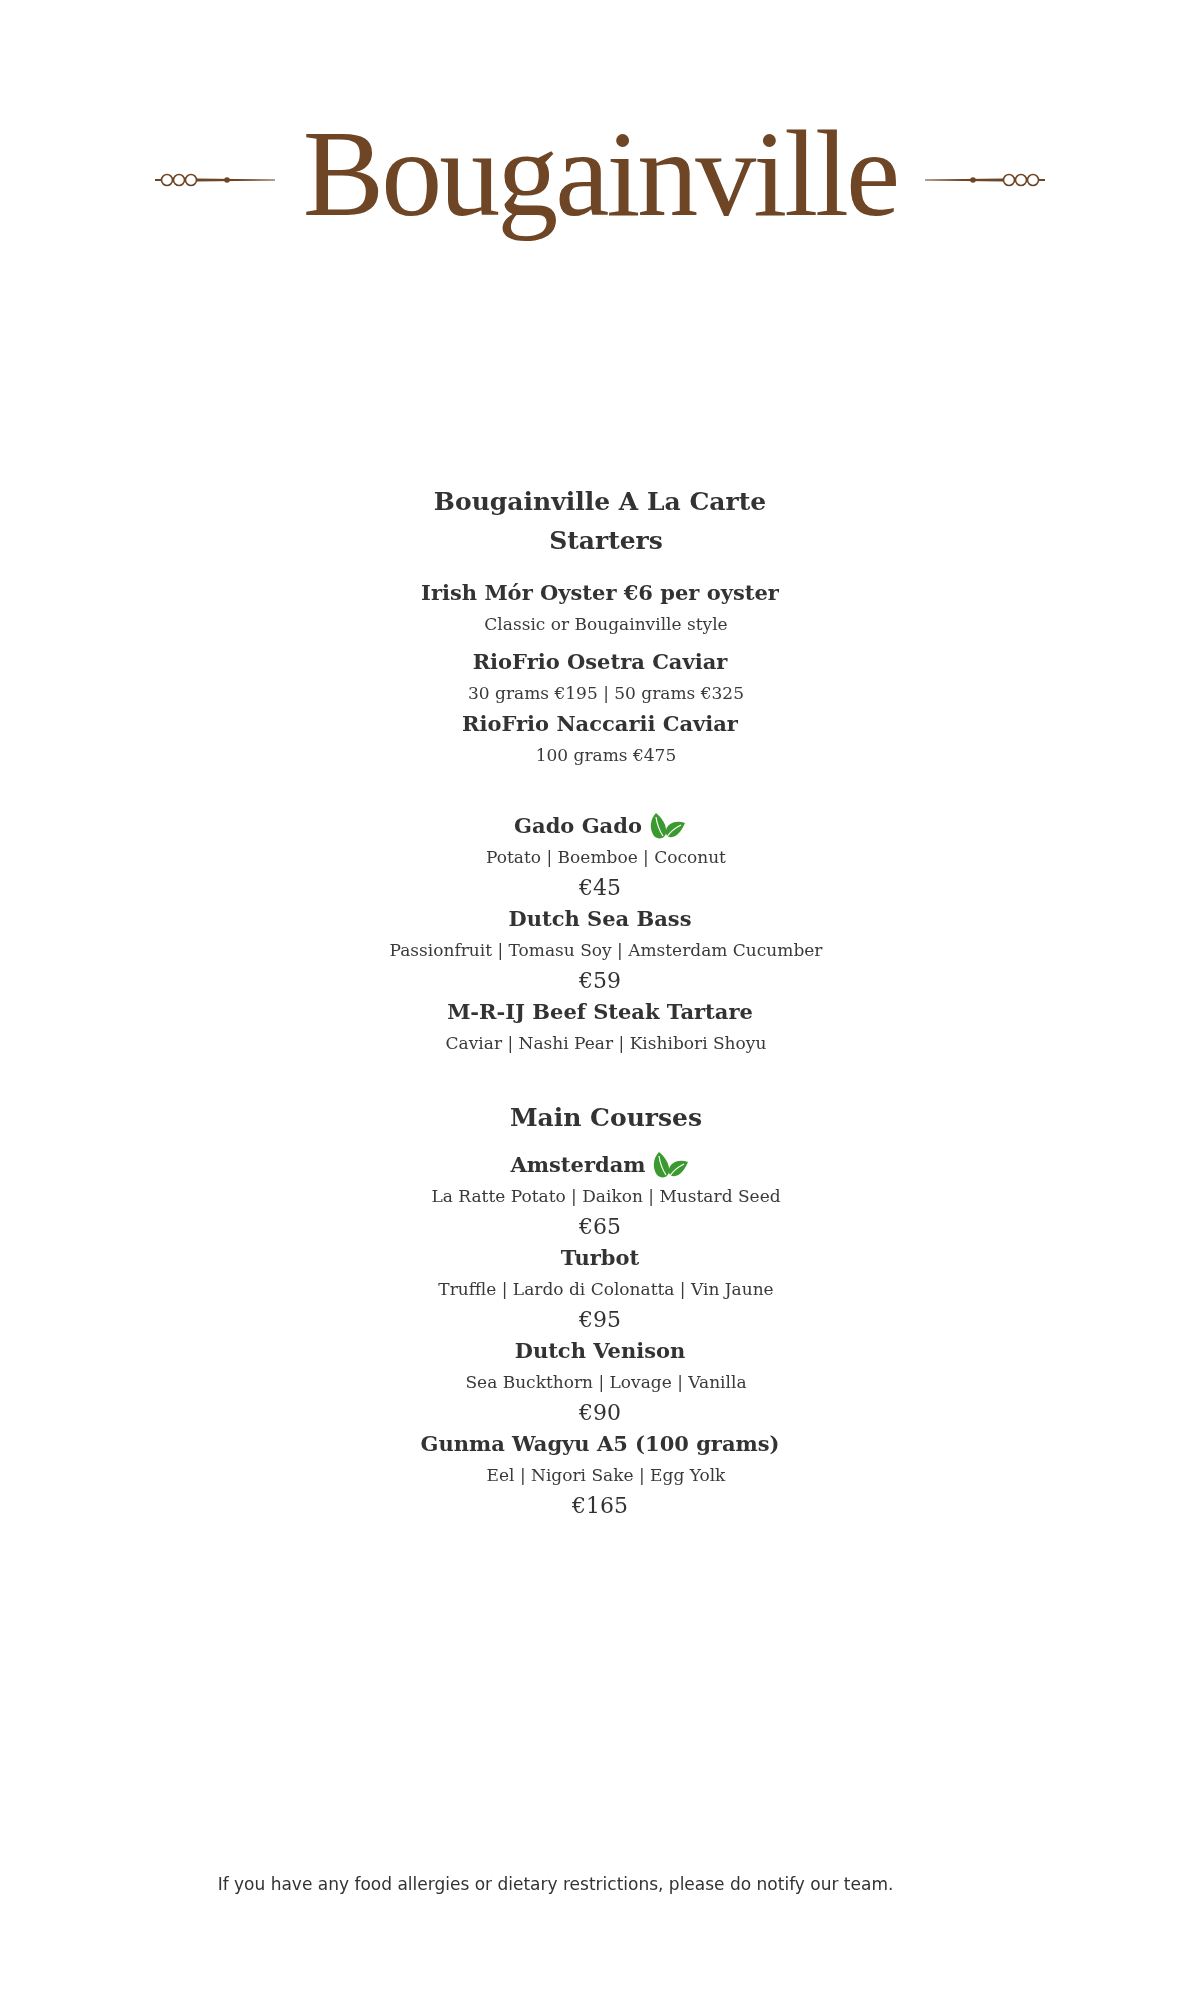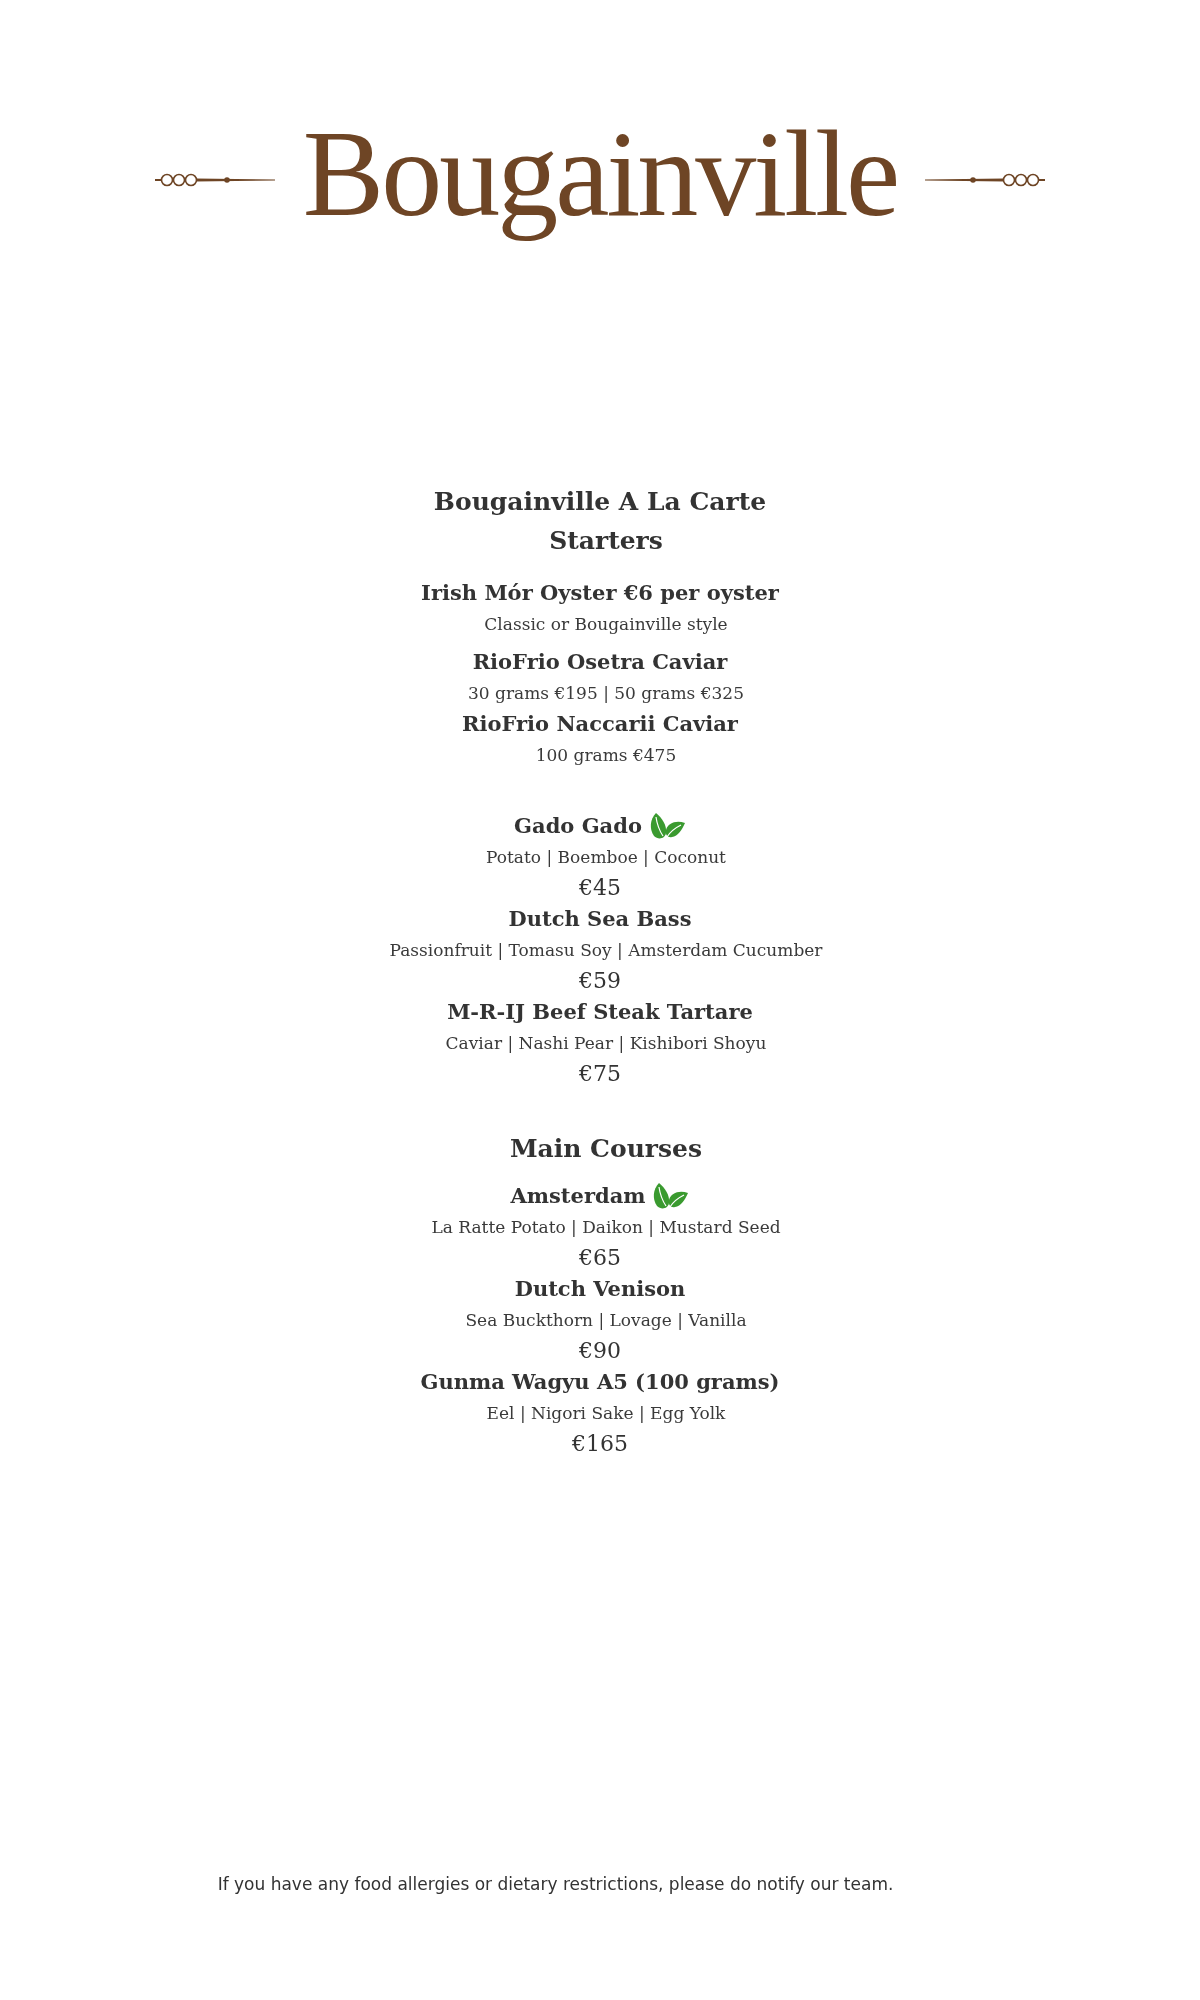--- a/index.html
+++ b/index.html
@@ -168,21 +168,20 @@
     <p class="item-price">€45</p>
   </div>
   <div>
     <p class="item-name">Dutch Sea Bass</p>
     <p class="item-desc">Passionfruit | Tomasu Soy | Amsterdam Cucumber</p>
     <p class="item-price">€59</p>
   </div>
   <div>
     <p class="item-name">M-R-IJ Beef Steak Tartare</p>
     <p class="item-desc">Caviar | Nashi Pear | Kishibori Shoyu</p>
-    <p class="item-price">€75</p>
   </div>
 
   <div style="height:40px"></div>
 
   <h2 class="section-title">Main Courses</h2>
 
   <div style="height:12px"></div>
 
   <div>
     <p class="item-name">
@@ -191,20 +190,25 @@
         <path d="M8 2 C2 8 1 18 6 25 C10 29 17 28 18 22 C19 14 14 7 8 2 Z" fill="#3a9a2f"></path>
         <path d="M8 6 C9 13 11 19 15 25" stroke="#ffffff" stroke-width="1.2" fill="none"></path>
         <path d="M37 12 C28 9 20 12 18 19 C17 24 20 27 24 26 C30 25 34 19 37 12 Z" fill="#3a9a2f"></path>
         <path d="M33 14 C27 17 22 21 19 26" stroke="#ffffff" stroke-width="1.2" fill="none"></path>
       </svg>
     </p>
     <p class="item-desc">La Ratte Potato | Daikon | Mustard Seed</p>
     <p class="item-price">€65</p>
   </div>
   <div>
+    <p class="item-name">Turbot</p>
+    <p class="item-desc">Truffle | Lardo di Colonatta | Vin Jaune</p>
+    <p class="item-price">€95</p>
+  </div>
+  <div>
     <p class="item-name">Dutch Venison</p>
     <p class="item-desc">Sea Buckthorn | Lovage | Vanilla</p>
     <p class="item-price">€90</p>
   </div>
   <div>
     <p class="item-name">Gunma Wagyu A5 (100 grams)</p>
     <p class="item-desc">Eel | Nigori Sake | Egg Yolk</p>
     <p class="item-price">€165</p>
   </div>
 </div>

